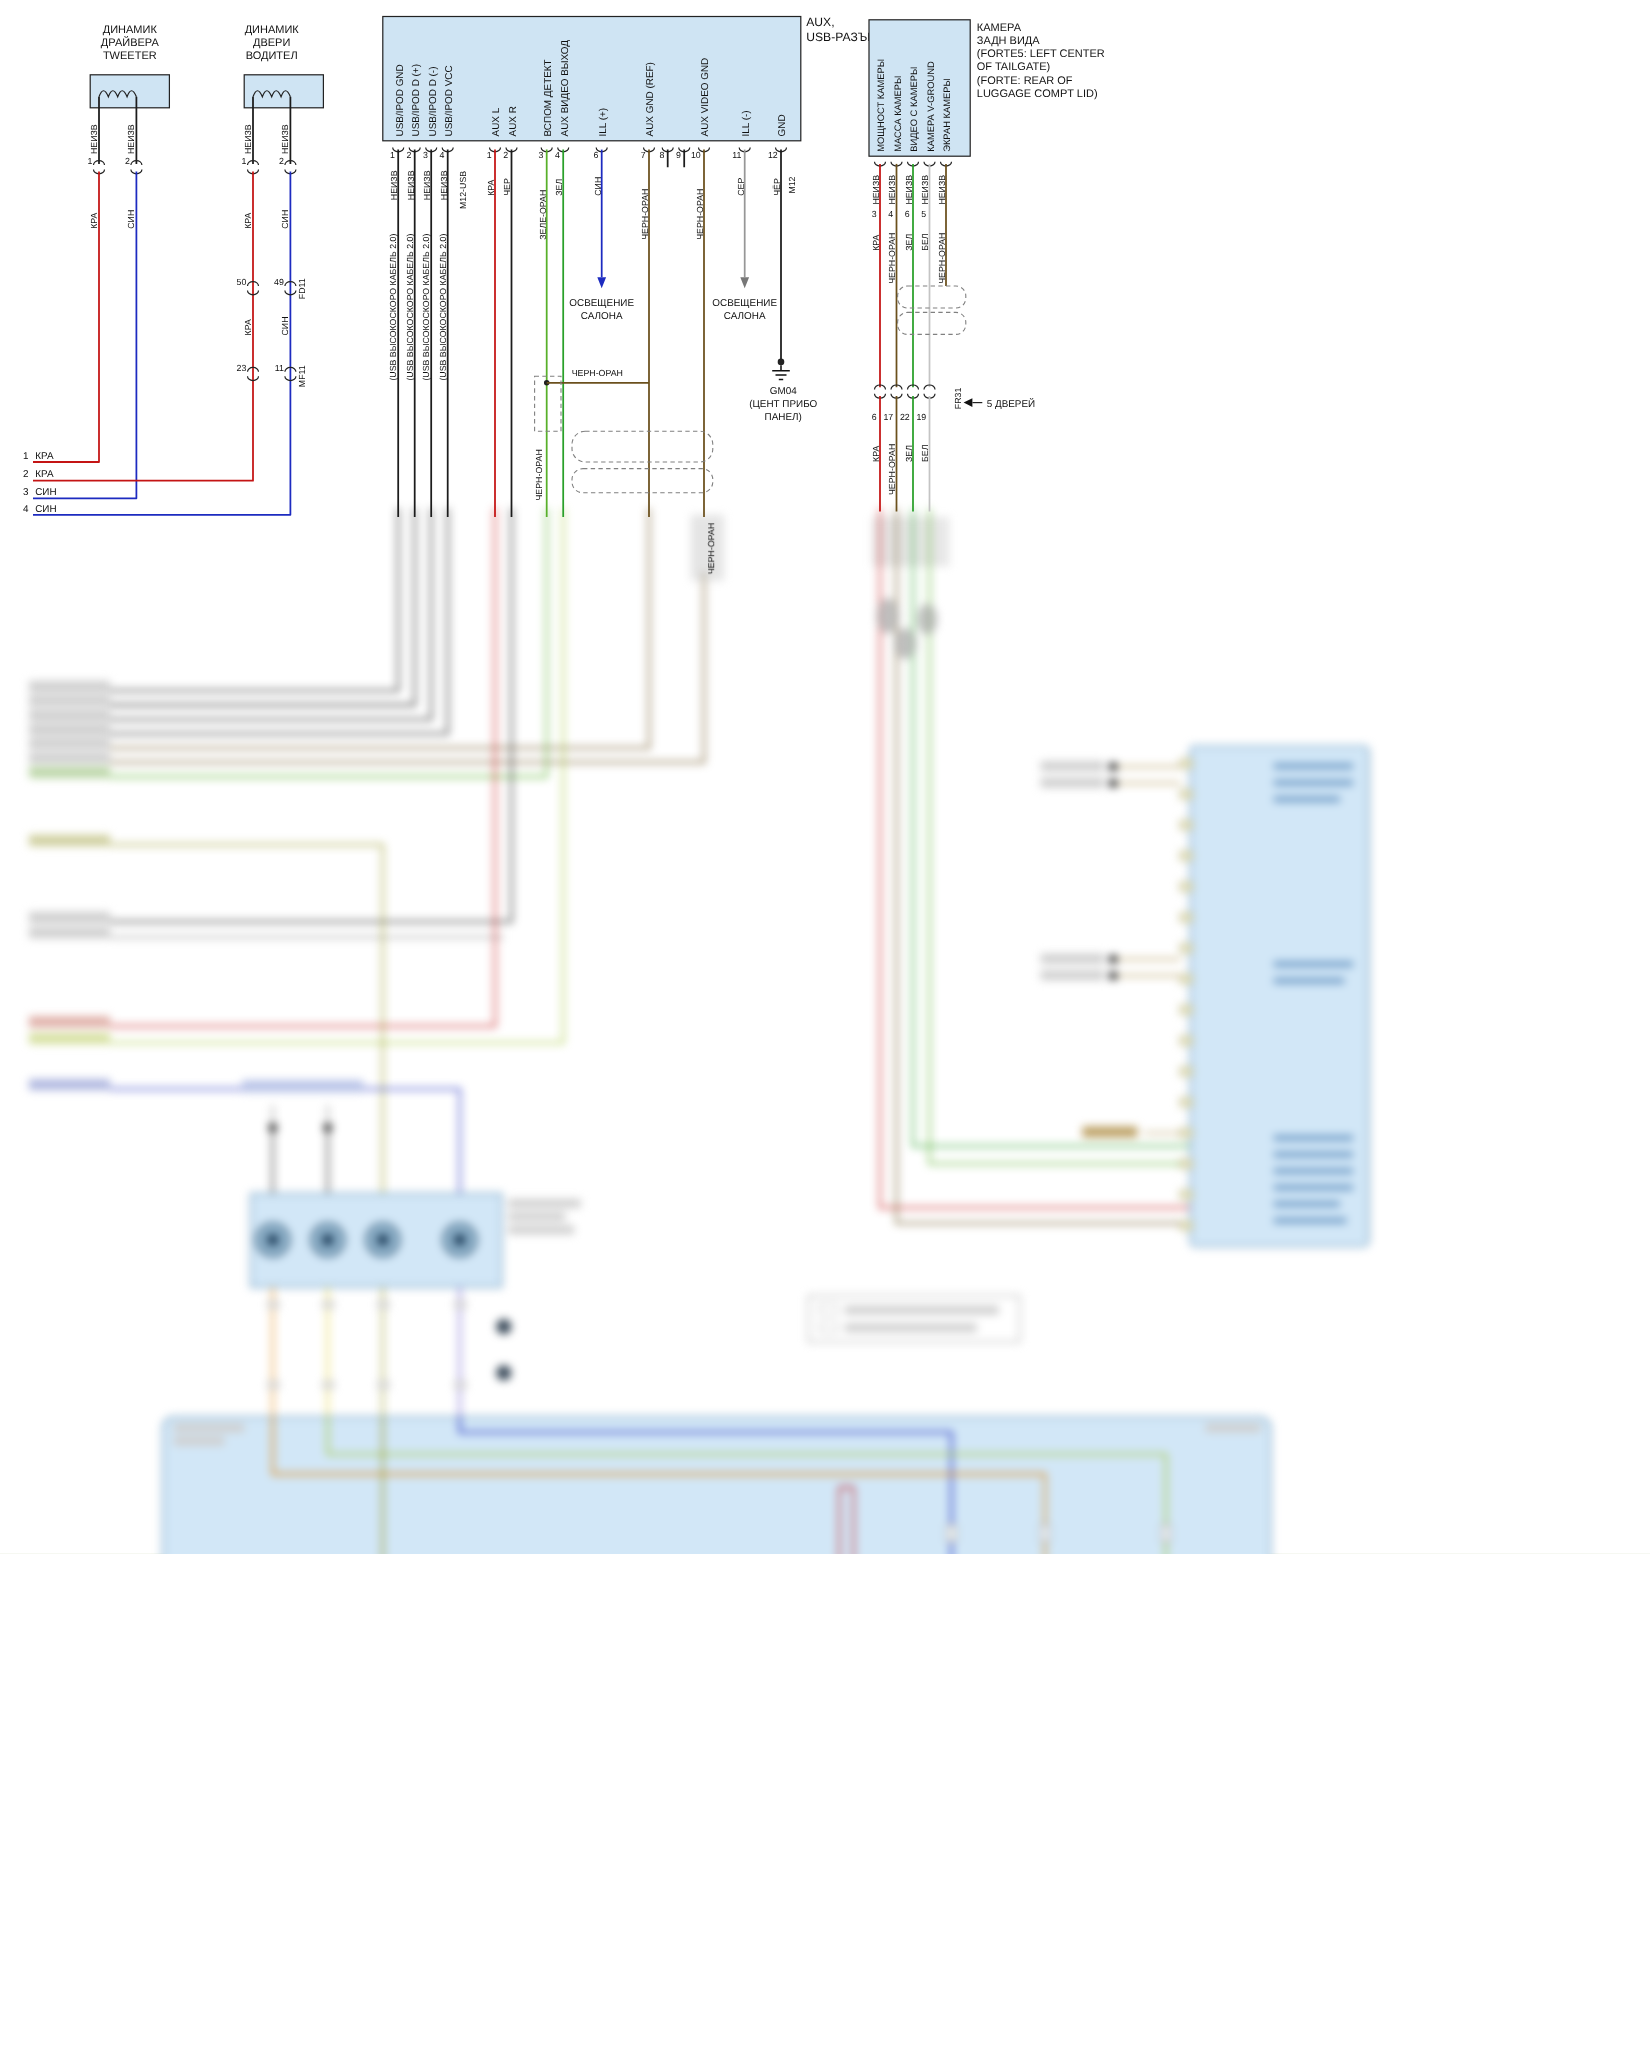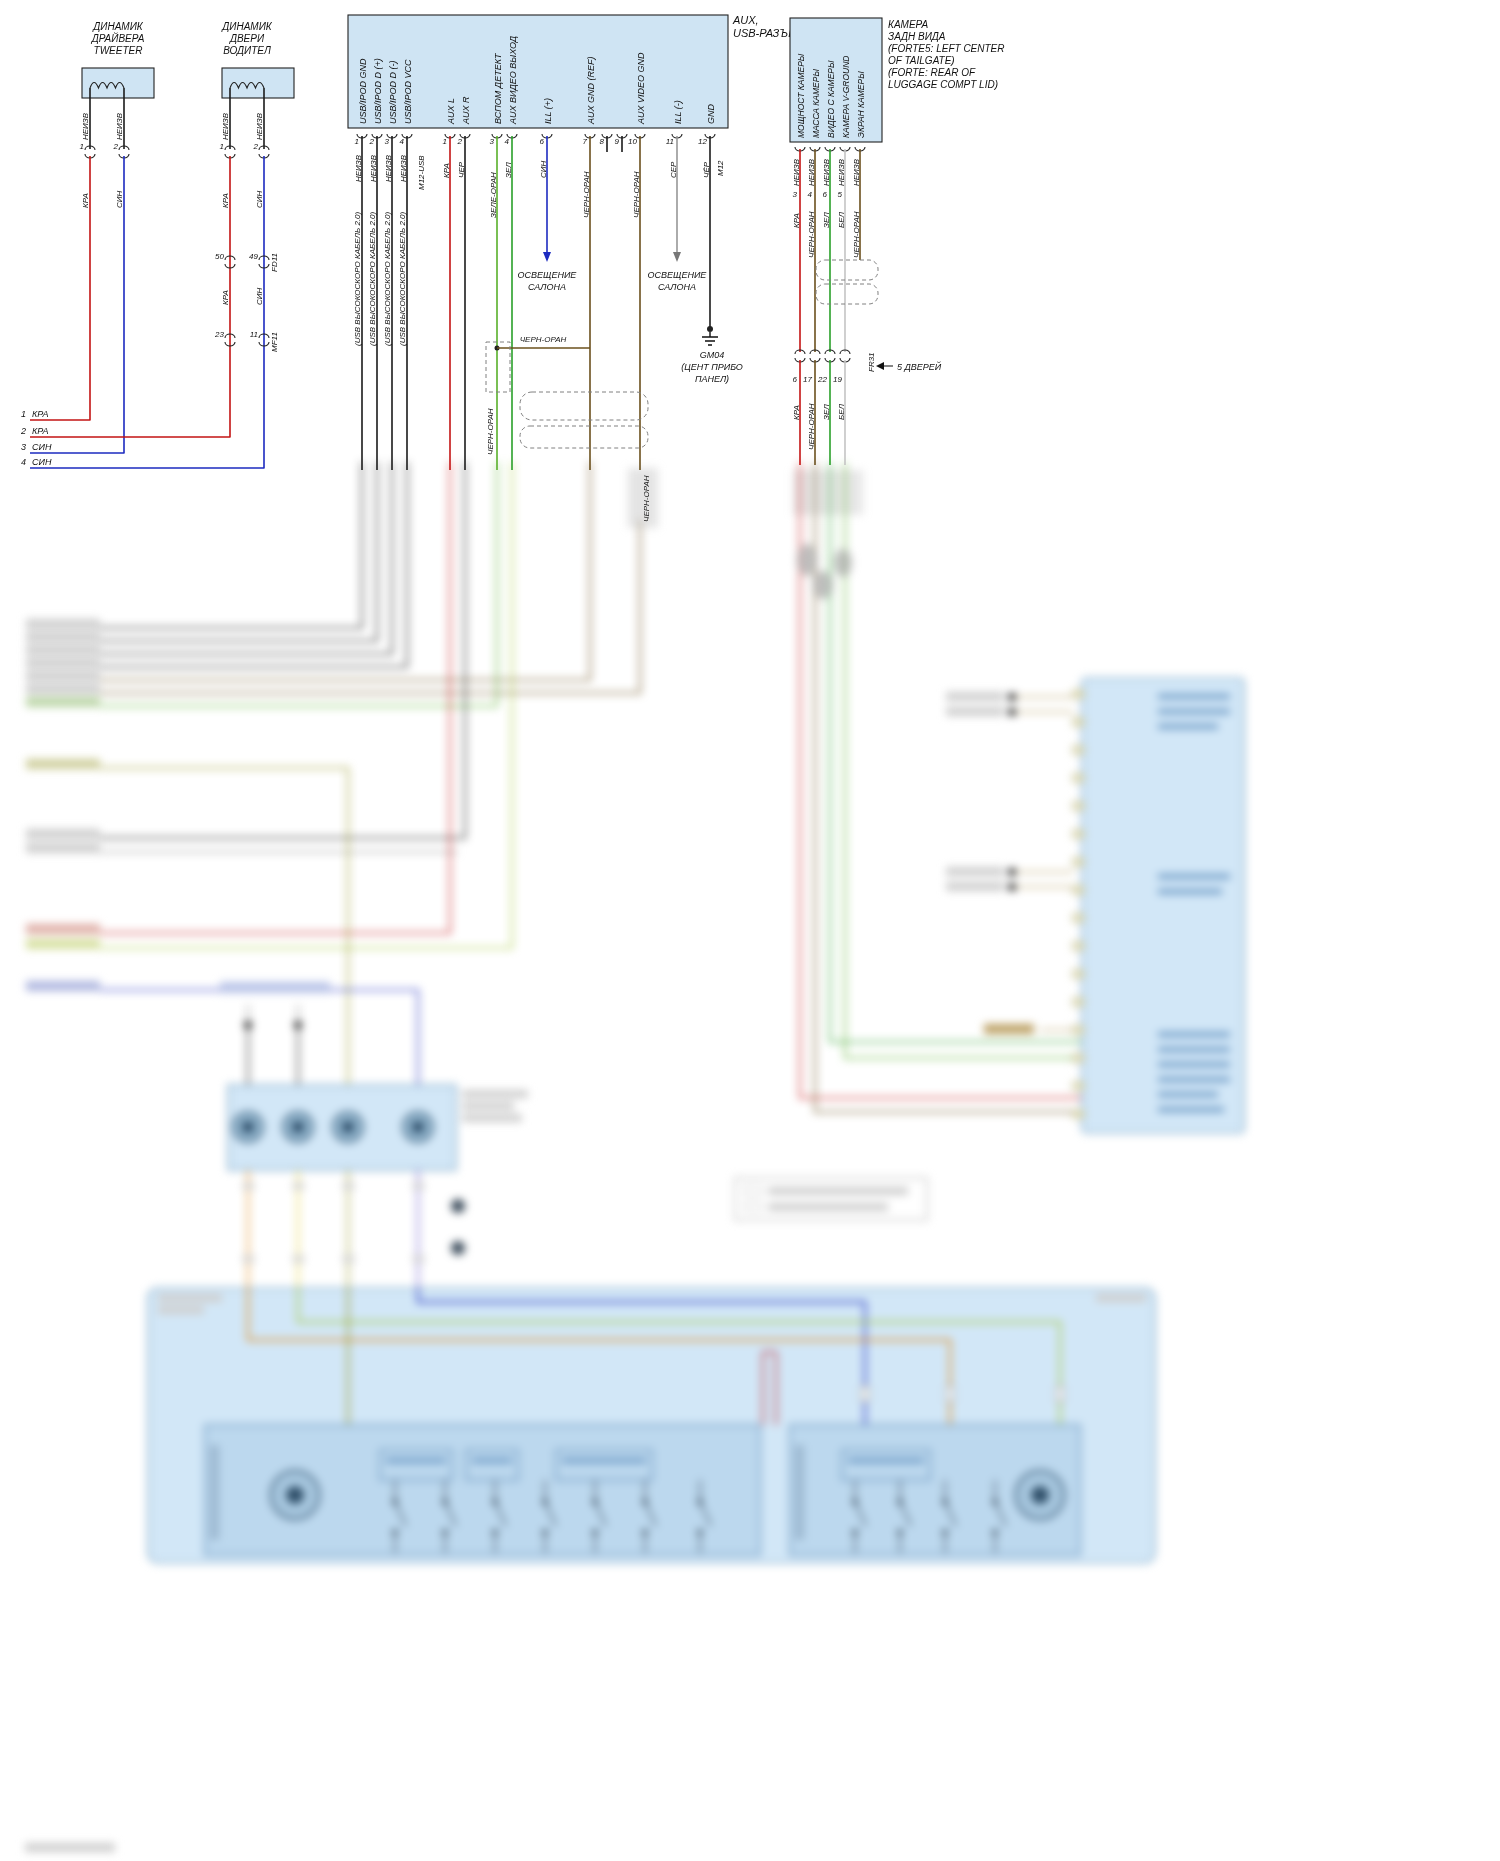--- a/index.html
+++ b/index.html
@@ -1,16 +1,16 @@
 <!DOCTYPE html>
 <html><head>
 <meta charset="utf-8">
 <style>
   html,body{margin:0;padding:0;background:#fff;}
-  .page{position:relative;width:1500px;height:1861px;background:#4d7c0f;overflow:hidden;font-style:italic;}
+  .page{position:relative;width:1500px;height:1412px;background:#4d7c0f;overflow:hidden;}
   svg text{font-family:"Liberation Sans",sans-serif;fill:#111;}
   .t8{font-size:8px}.t85{font-size:8.5px}.t9{font-size:9px}.t10{font-size:10px}.t11{font-size:11px}
   .mid{text-anchor:middle}.end{text-anchor:end}
   .w{fill:none;stroke-width:1.6;stroke-linejoin:round;stroke-linecap:butt}
   .w2{fill:none;stroke-width:2;stroke-linejoin:round}
   .red{stroke:#c41414}.blue{stroke:#1d2bc0}.blk{stroke:#1c1c1c}.brn{stroke:#6b501d}
   .grn{stroke:#2aa02a}.grnl{stroke:#58b02a}.gry{stroke:#979797}.whi{stroke:#c4c4c4}
   .olv{stroke:#99992a}.yel{stroke:#e3cf36}.org{stroke:#e2860f}.pur{stroke:#6a57cc}
   .ygr{stroke:#a6c93e}.tan{stroke:#b9a266}
   .box{fill:#cfe4f3;stroke:#222;stroke-width:1.1}

